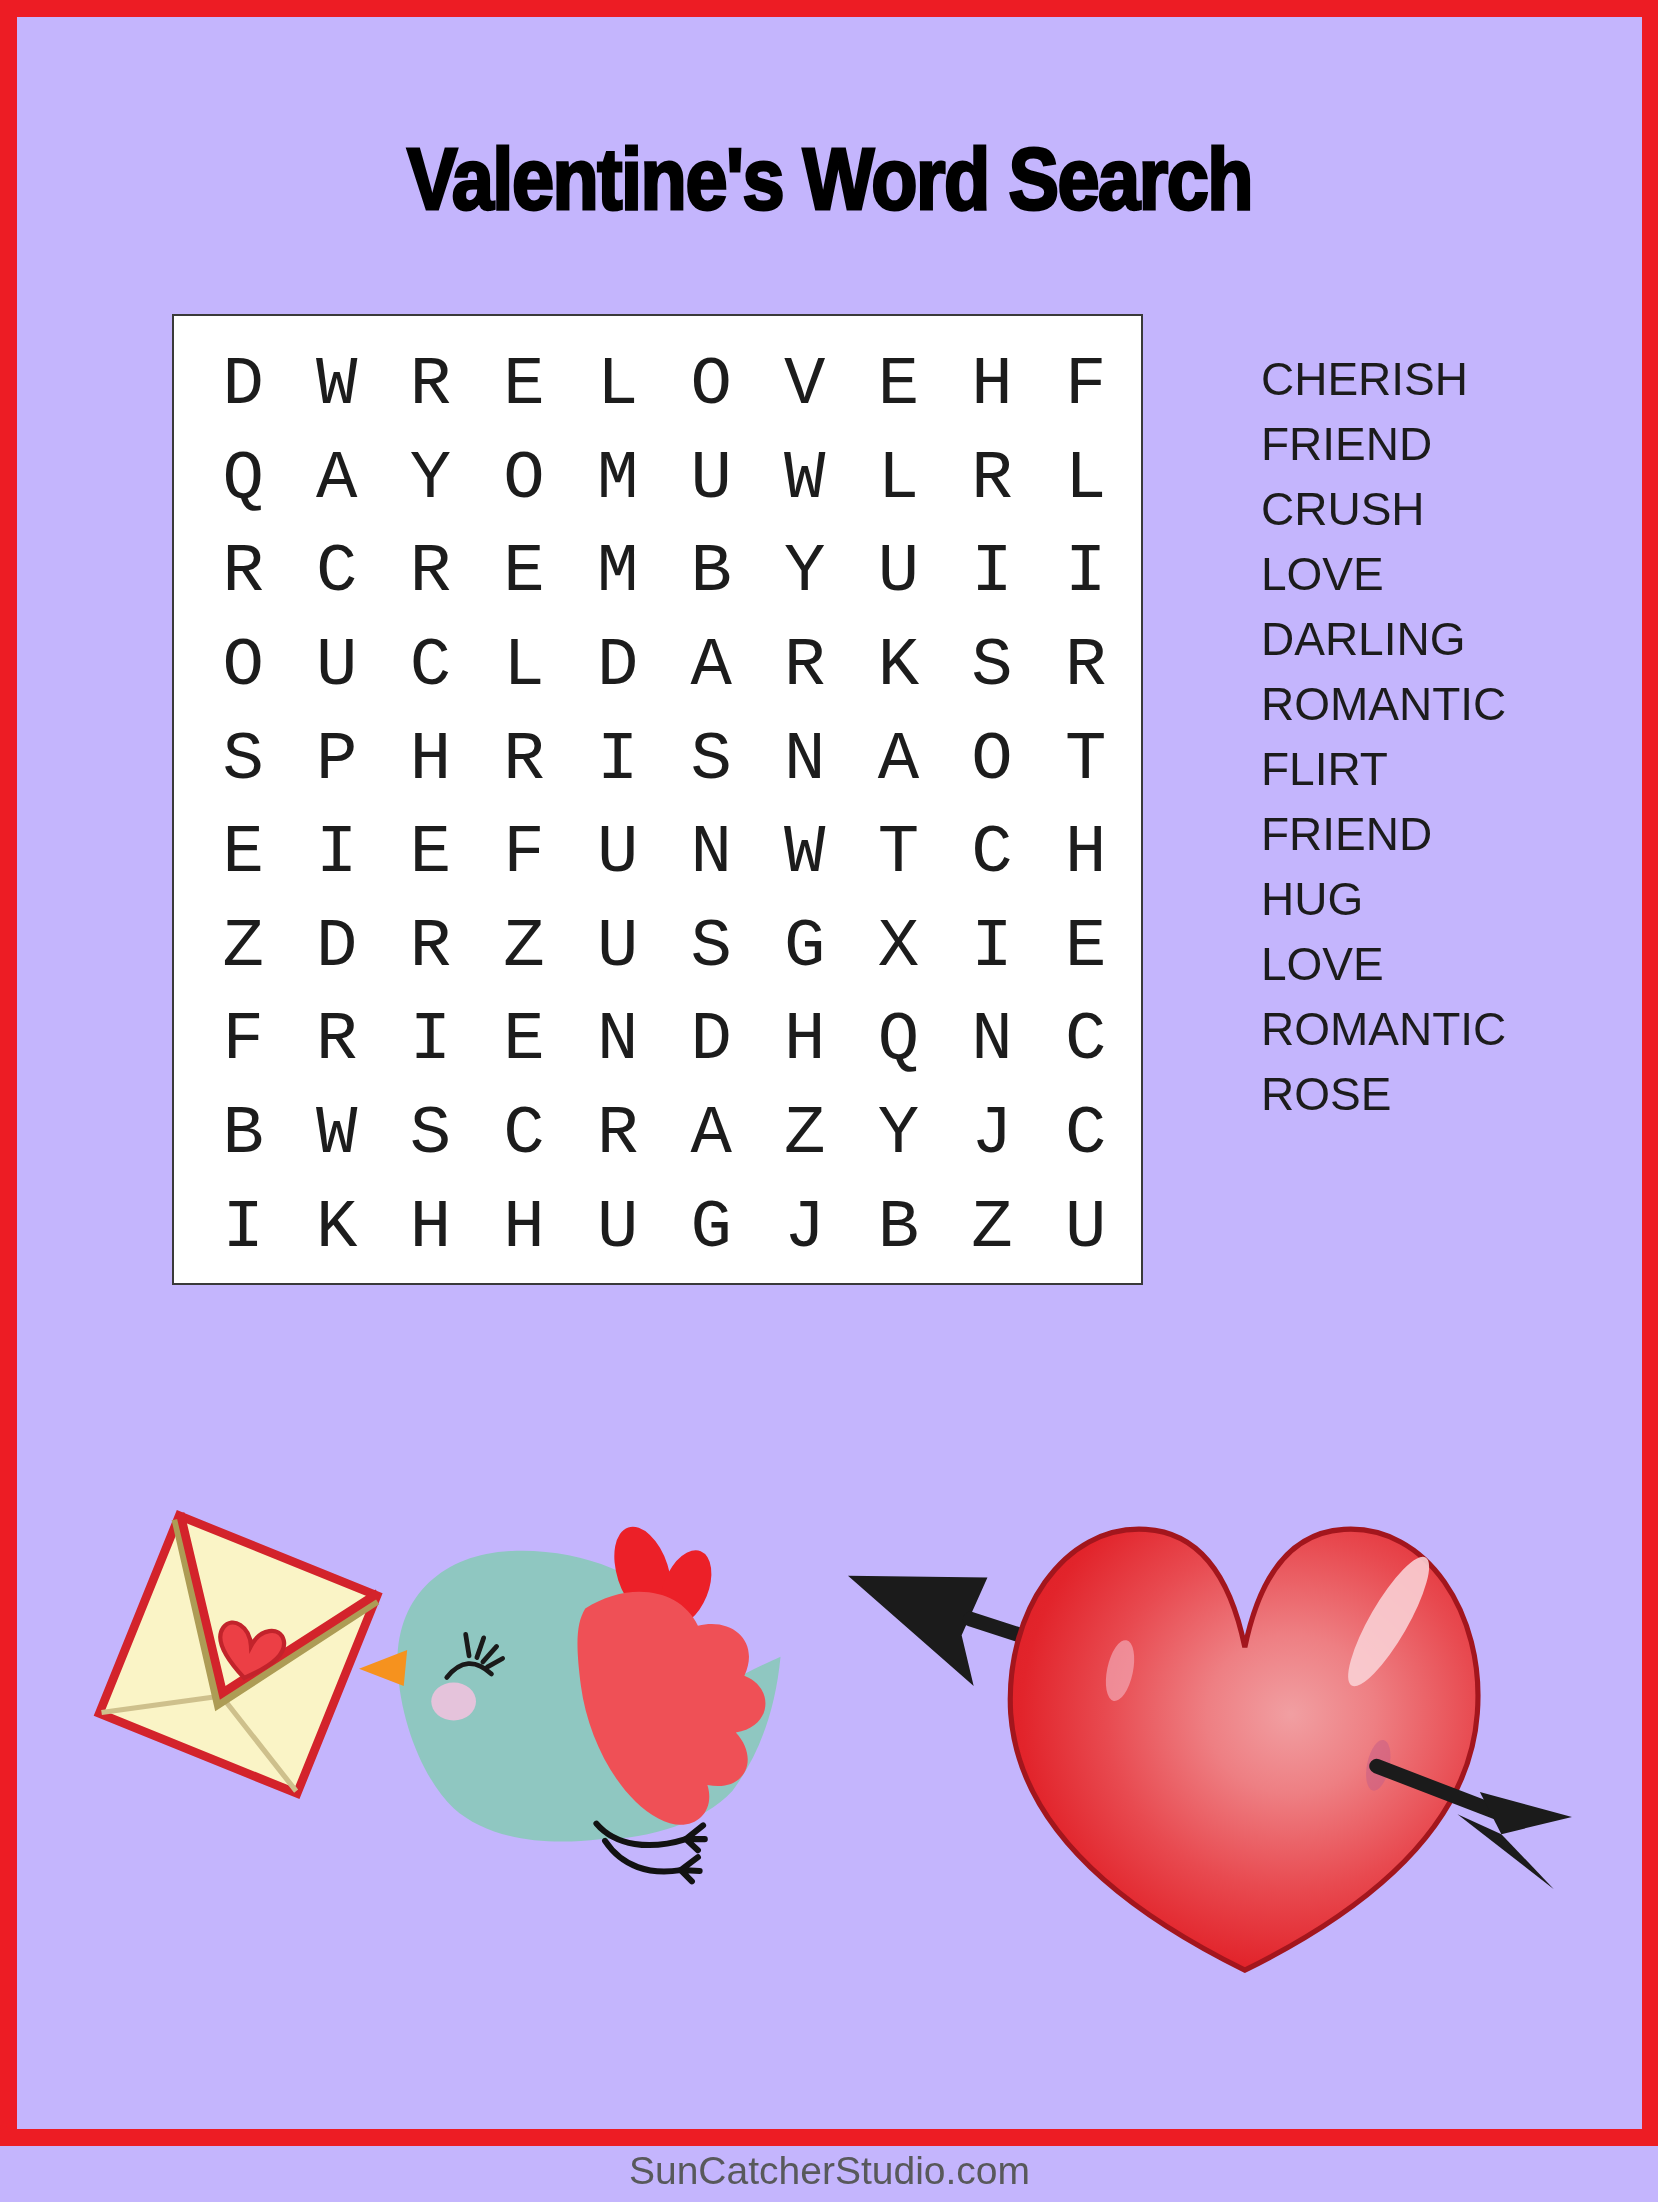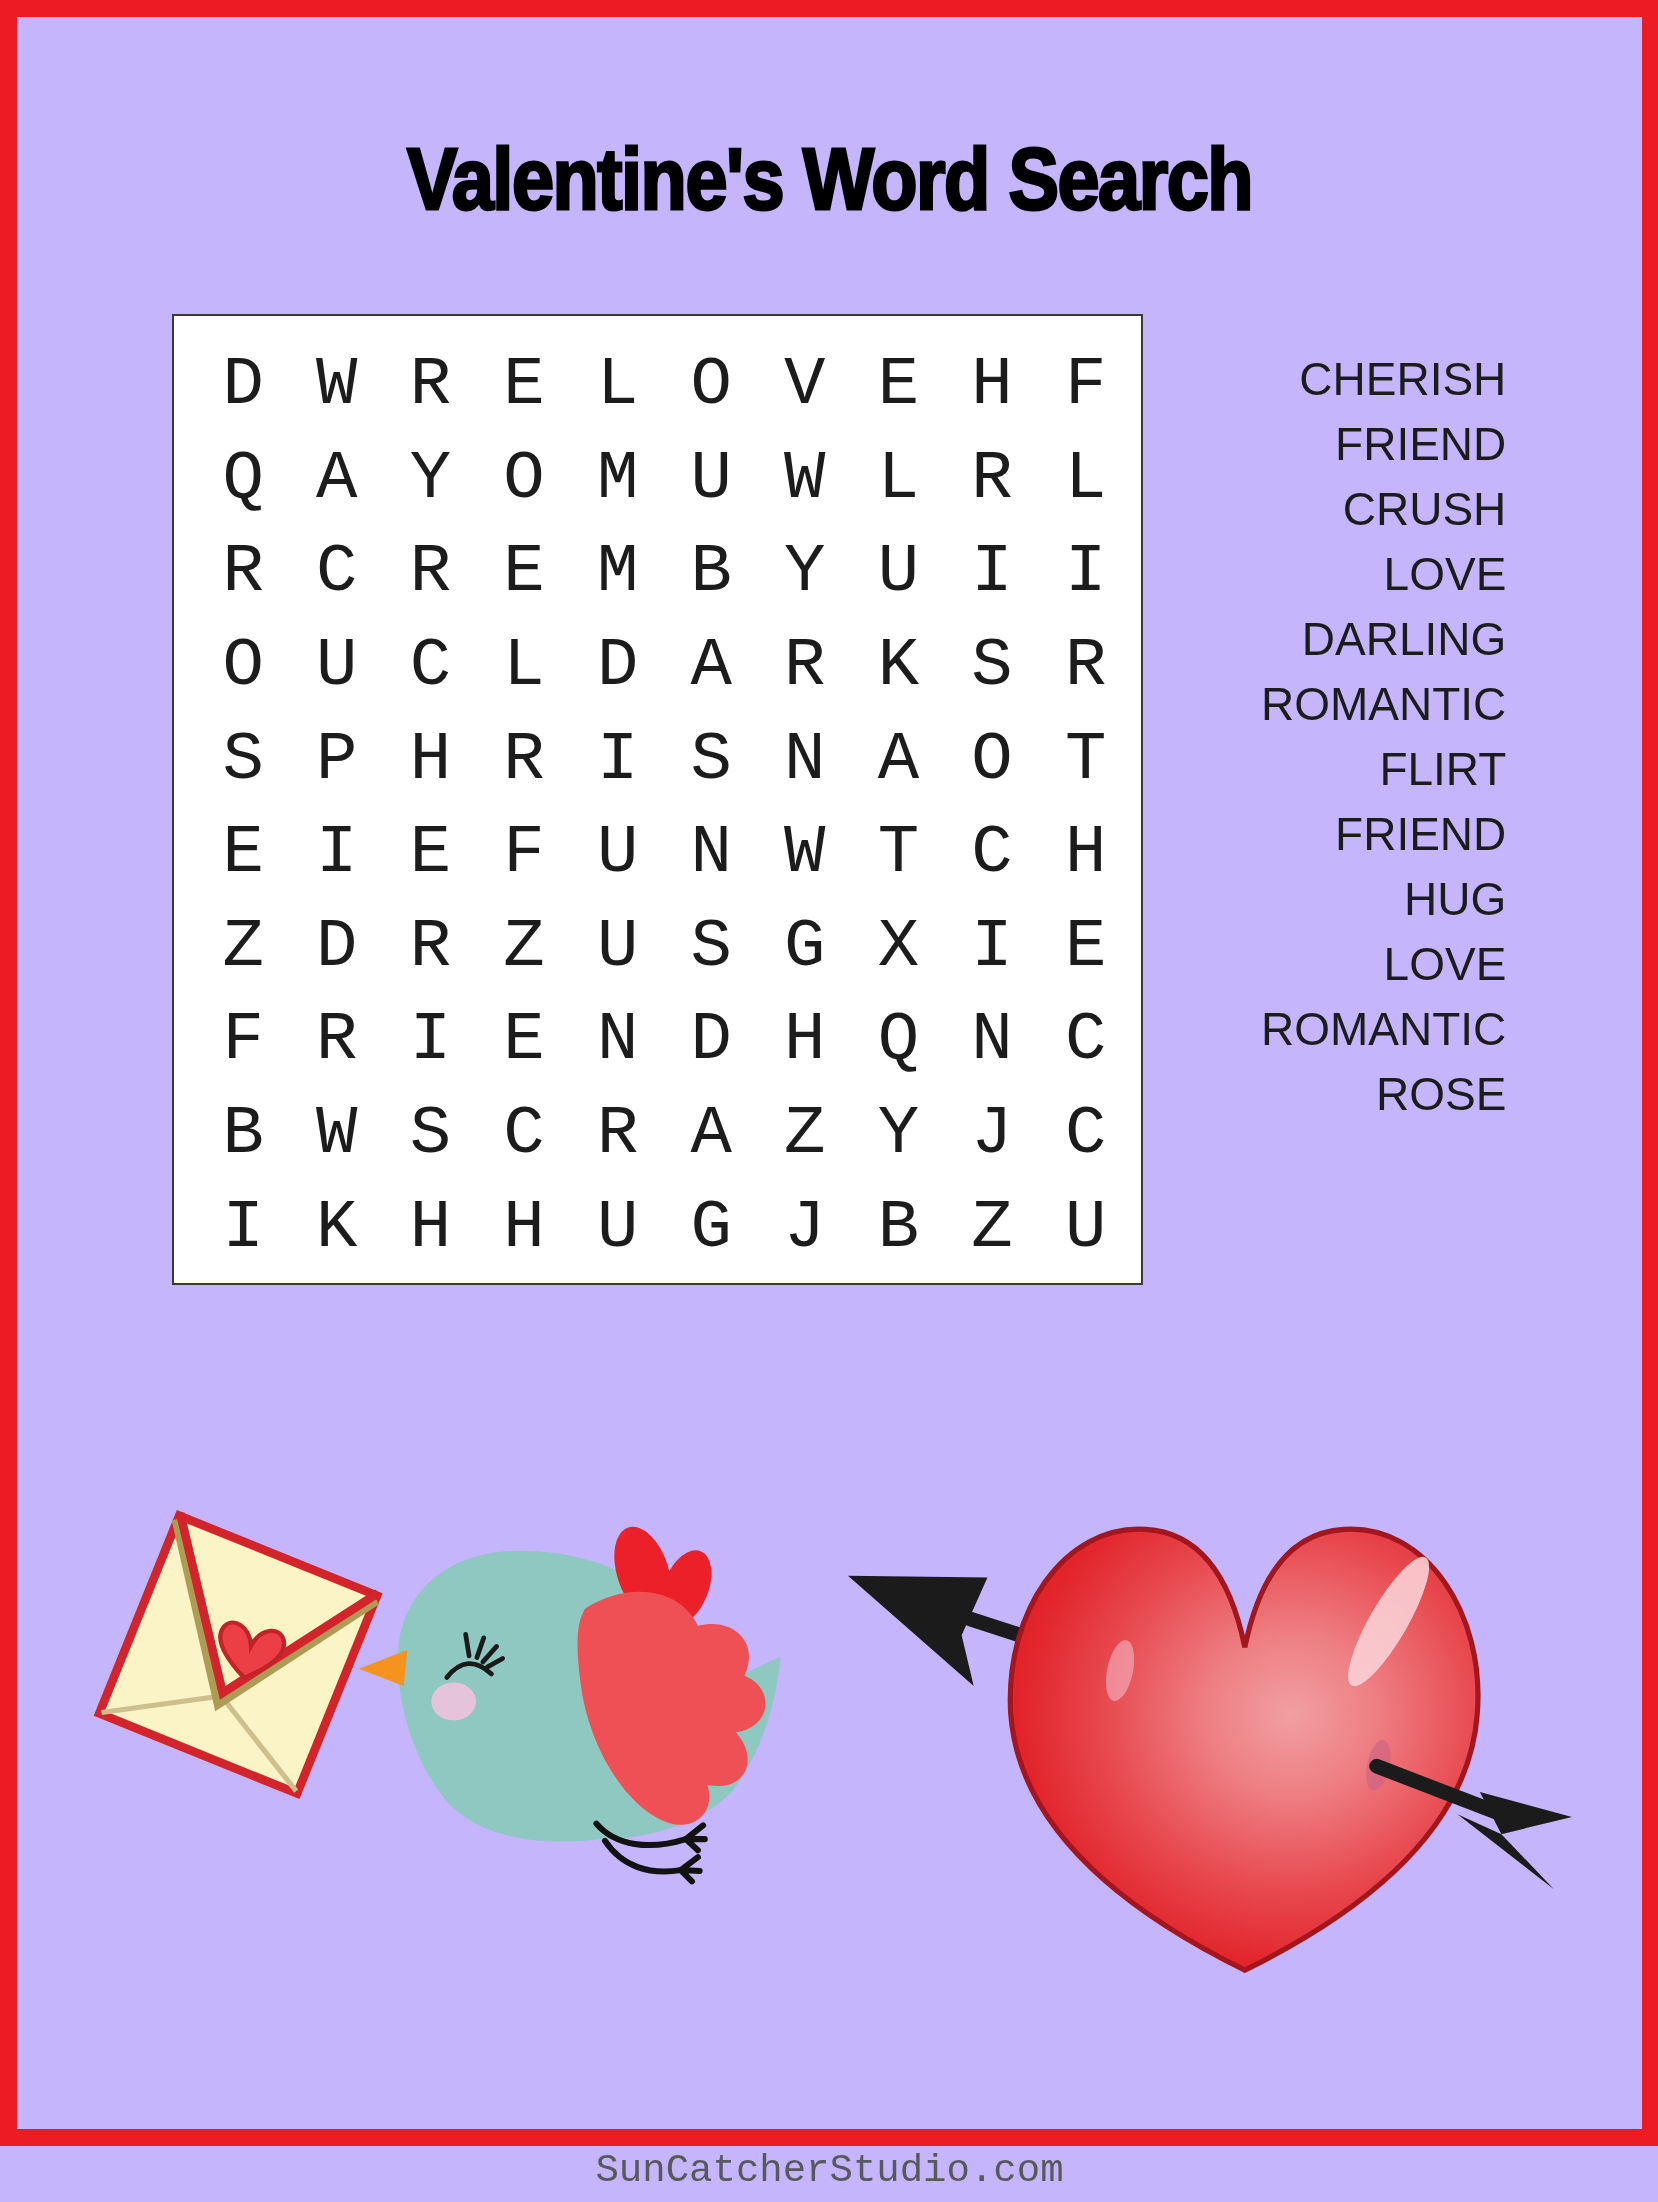--- a/index.html
+++ b/index.html
@@ -20,26 +20,26 @@
          transform:scaleX(.86);transform-origin:50% 50%;}
   .grid-box{position:absolute;left:172px;top:314px;width:971px;height:971px;
             border:2.6px solid var(--grid-border);background:#fff;
             display:grid;grid-template-columns:repeat(10,1fr);grid-template-rows:repeat(10,1fr);
             padding:22.4px 8.6px 8.6px 22.4px;}
   .cell{display:flex;align-items:center;justify-content:center;
         font-family:"Liberation Mono","DejaVu Sans Mono",monospace;
         font-size:69px;color:var(--text-black);}
   .wordlist{position:absolute;left:1211px;top:337px;color:var(--text-black);}
   .wordlist-title{font-size:50px;line-height:1.1;}
-  .words{list-style:none;margin:10.3px 0 0 0;padding:0 0 0 50px;text-align:right;}
+  .words{list-style:none;margin:10.3px 0 0 0;padding:0 0 0 50px;}
   .word{font-size:46px;line-height:65px;}
   .bird{position:absolute;left:82px;top:1452px;width:714px;height:542px;}
   .heartpic{position:absolute;left:817px;top:1445px;width:792px;height:551px;}
   .footer{position:absolute;top:2149px;left:0;width:100%;text-align:center;
-          font-size:39px;color:var(--footer-gray);font-family:Liberation Mono, monospace;}
+          font-size:39px;color:var(--footer-gray);}
 </style>
 </head>
 <body>
 
 <div class="page">
   <div class="frame"></div>
 
   <h1 class="title">Valentine's Word Search</h1>
 
   <div class="grid-box">

